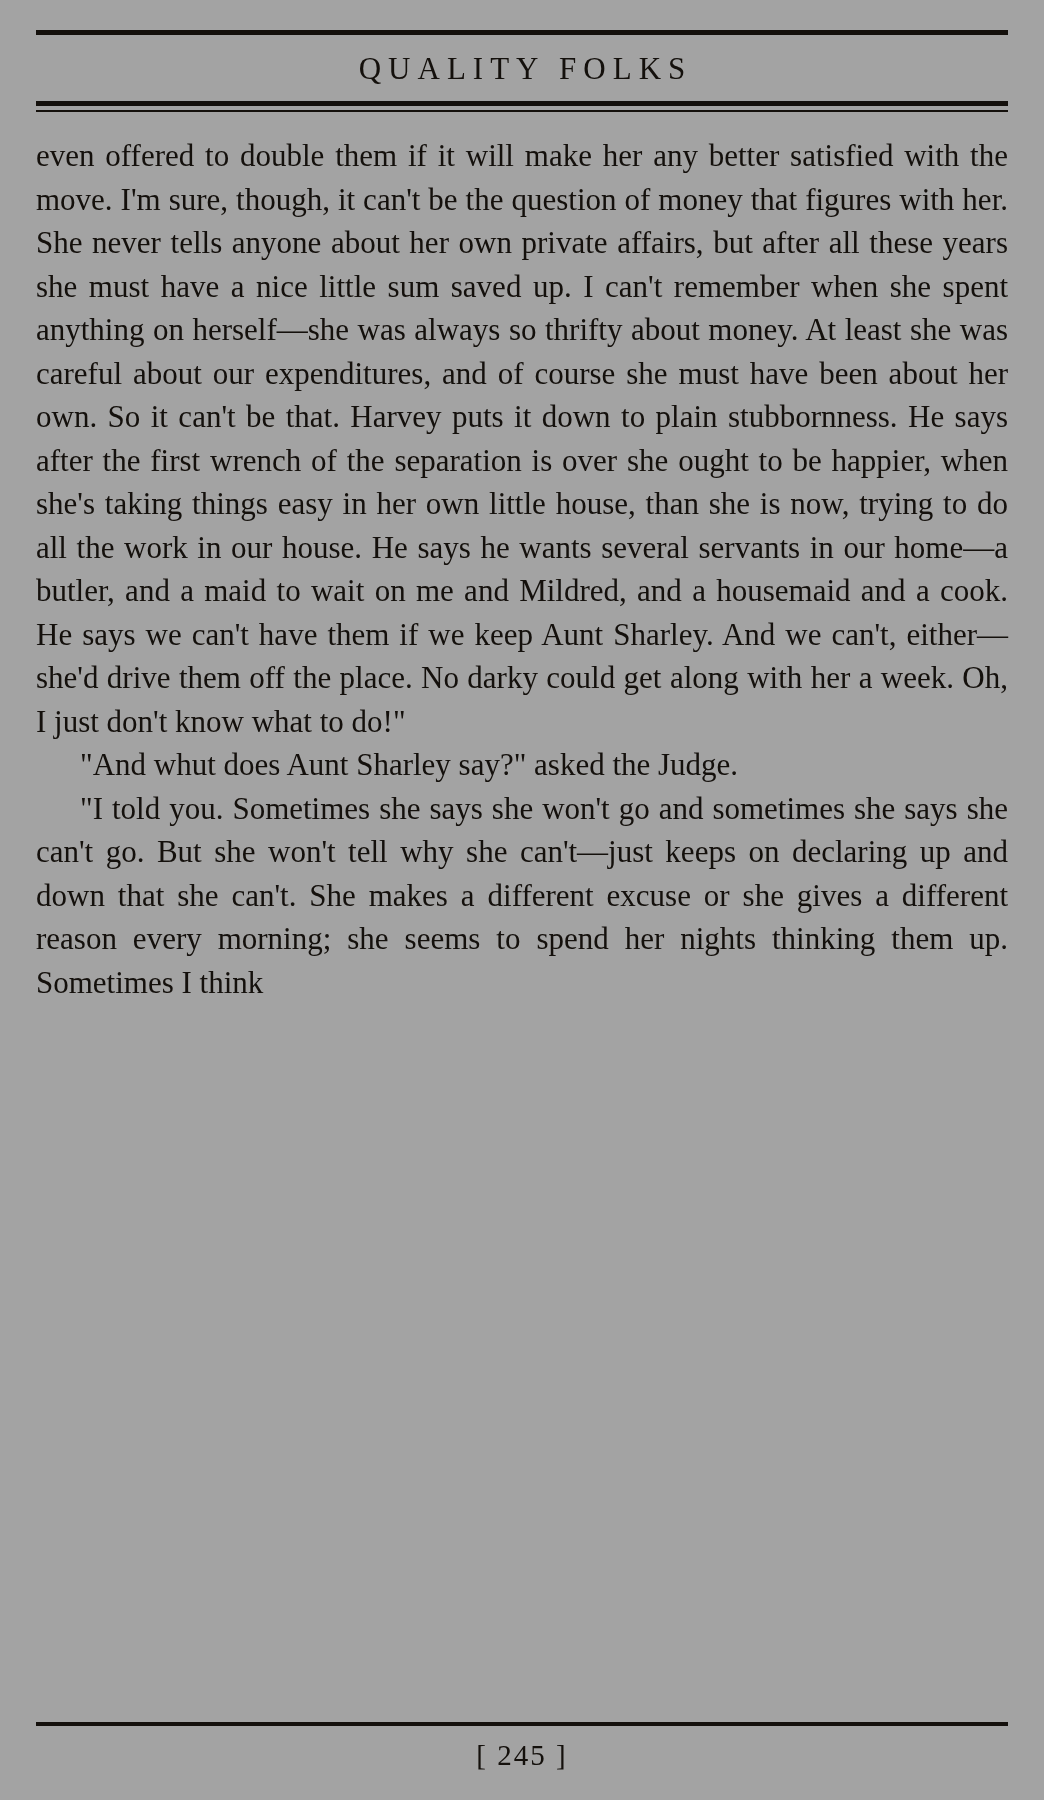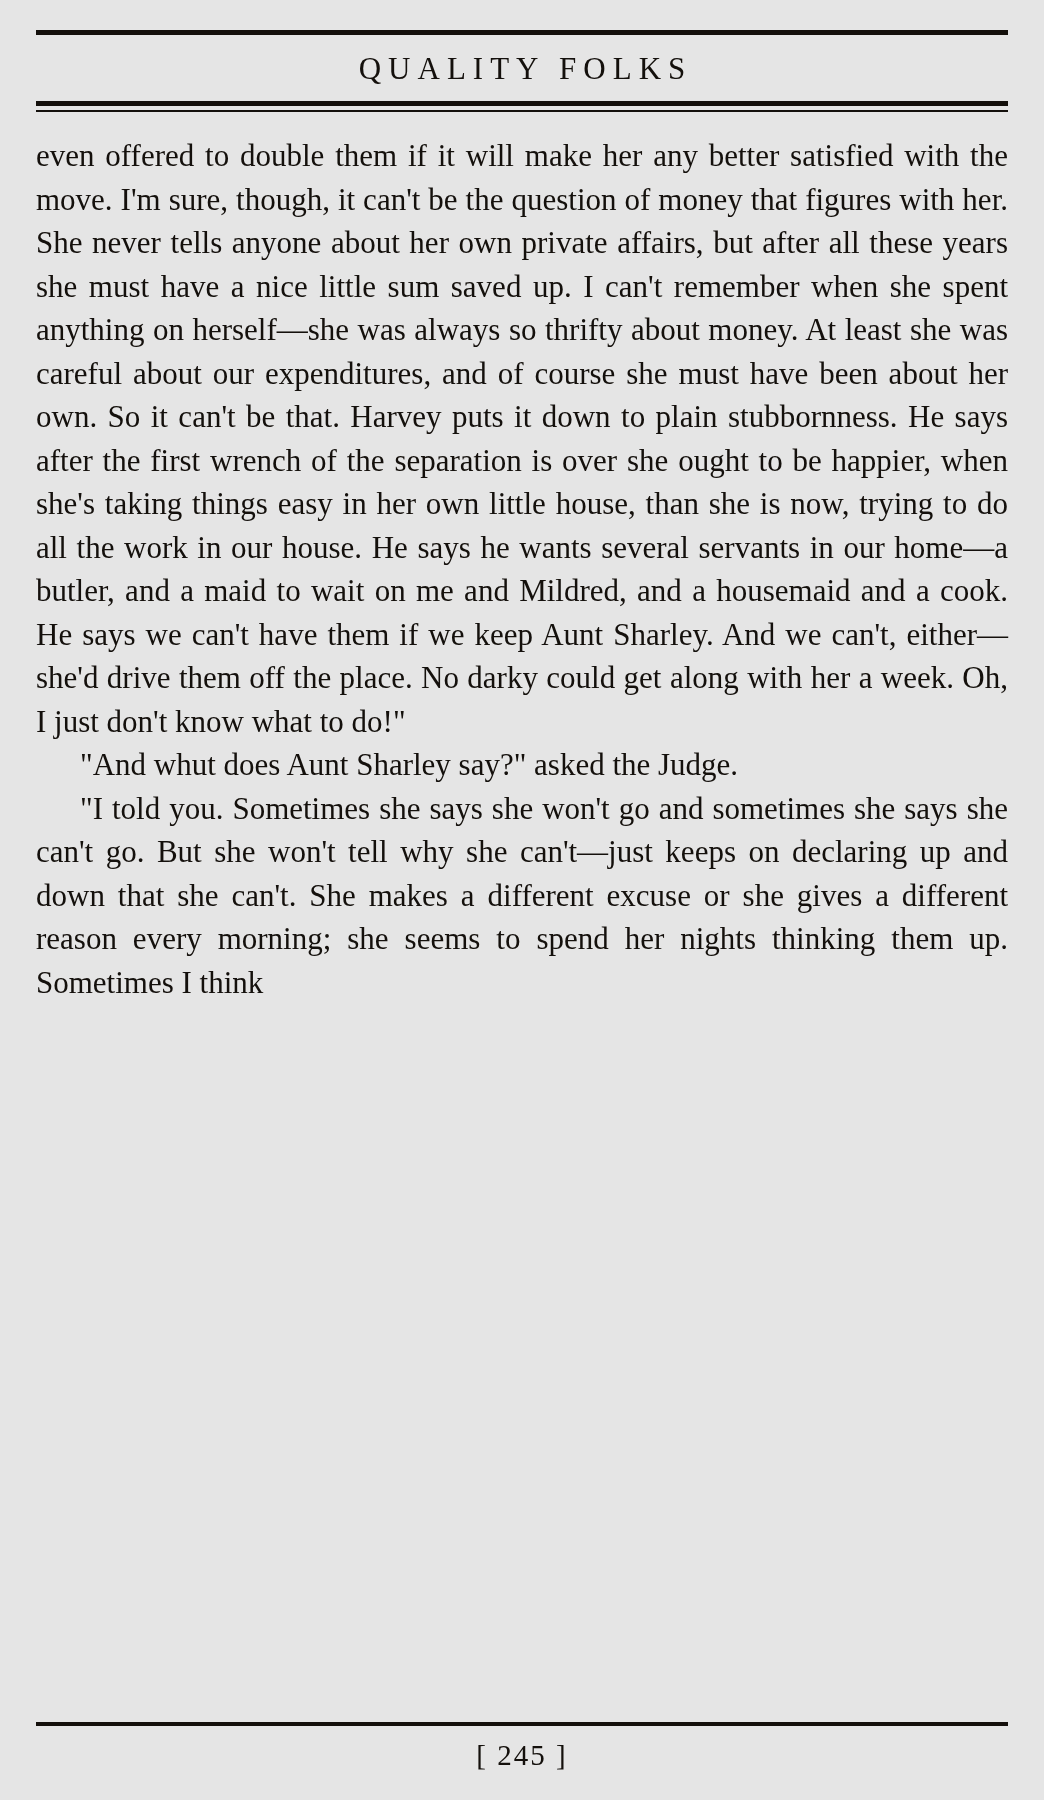--- a/index.html
+++ b/index.html
@@ -13,21 +13,21 @@
     font-family: "Liberation Serif", serif;
     color: #15110d;
     overflow: hidden;
   }
   .page {
     position: relative;
     width: 1044px;
     height: 1800px;
     box-sizing: border-box;
     padding: 7px;
-    background: #e5e5e5;
+    background: #a3a3a3;
   }
   .page-inner {
     position: absolute;
     left: 36px;
     right: 36px;
     top: 30px;
     bottom: 28px;
   }
   
   .rule-top {

